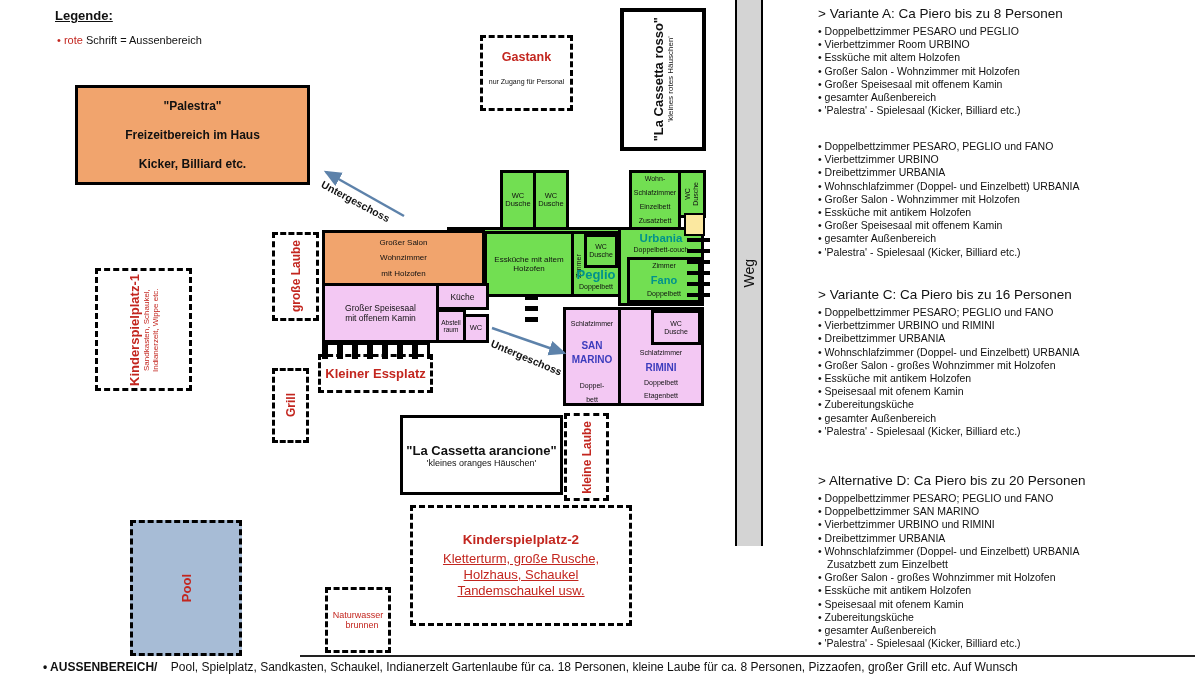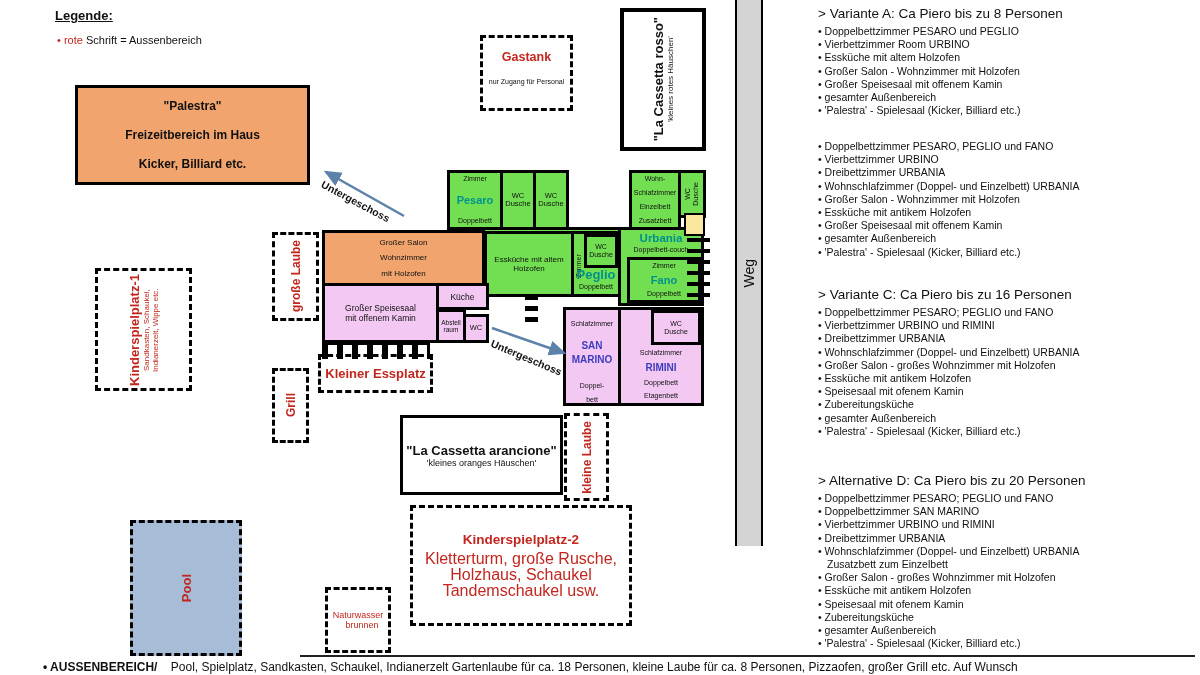--- a/index.html
+++ b/index.html
@@ -66,25 +66,20 @@
       <div style="font-size:13px;font-weight:bold;">"La Cassetta rosso"</div>
       <div style="font-size:8px;">'kleines rotes Häuschen'</div>
     </div>
   </div>
 
   <div class="abs vcenter" style="left:735px;top:0;width:28px;height:546px;background:var(--weg-gray);
        border-left:2px solid #000;border-right:2px solid #000;">
     <div class="vert" style="font-size:14px;">Weg</div>
   </div>
 
-  <div class="room green" style="left:447px;top:170px;width:56px;height:60px;">
-    <div class="t7">Zimmer</div>
-    <div class="rname">Pesaro</div>
-    <div class="t7">Doppelbett</div>
-  </div>
   <div class="room green center" style="left:500px;top:170px;width:36px;height:60px;">
     <div class="t75">WC</div>
     <div class="t75">Dusche</div>
   </div>
   <div class="room green center" style="left:533px;top:170px;width:36px;height:60px;">
     <div class="t75">WC</div>
     <div class="t75">Dusche</div>
   </div>
   <div class="room green" style="left:629px;top:170px;width:52px;height:60px;">
     <div class="t7">Wohn-</div>
@@ -206,21 +201,21 @@
   </div>
 
   <div class="abs" style="left:400px;top:415px;width:163px;height:80px;border:3px solid #000;background:#fff;
        display:flex;flex-direction:column;align-items:center;justify-content:center;text-align:center;">
     <div style="font-size:13px;font-weight:bold;">"La Cassetta arancione"</div>
     <div style="font-size:9px;margin-top:0;">'kleines oranges Häuschen'</div>
   </div>
 
   <div class="dash" style="left:410px;top:505px;width:222px;height:121px;flex-direction:column;">
     <div class="rb" style="font-size:13.5px;margin-bottom:4px;">Kinderspielplatz-2</div>
-    <div class="red" style="font-size:16px;line-height:16px;">
+    <div class="red" style="font-size:13px;line-height:16px;text-decoration:underline;">
         <div class="ksp2-line">Kletterturm, große Rusche,</div>
         <div class="ksp2-line">Holzhaus, Schaukel</div>
         <div class="ksp2-line">Tandemschaukel usw.</div>
       </div>
   </div>
 
   <div class="dash" style="left:325px;top:587px;width:66px;height:66px;flex-direction:column;">
     <div class="red" style="font-size:9px;">Naturwasser</div>
     <div class="red" style="font-size:9px;margin-left:8px;">brunnen</div>
   </div>

